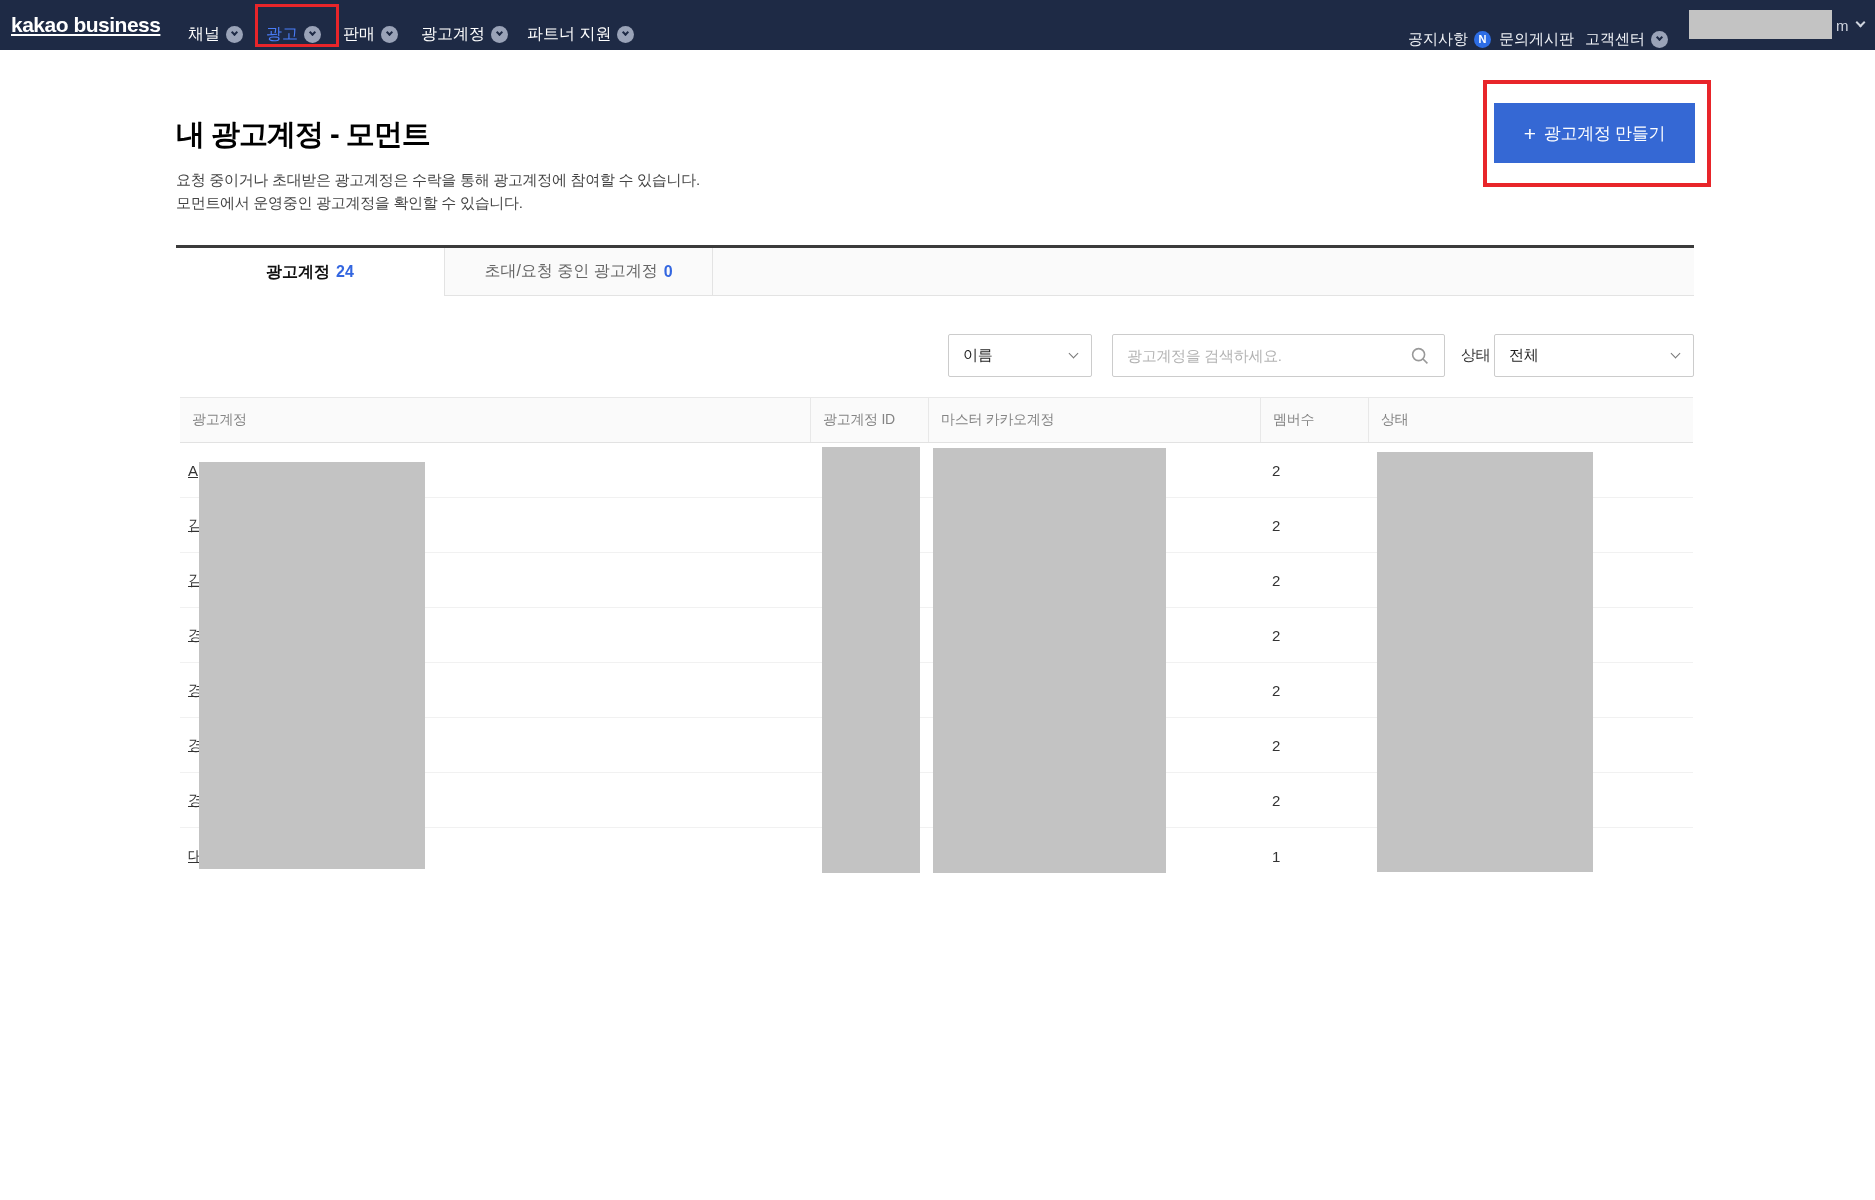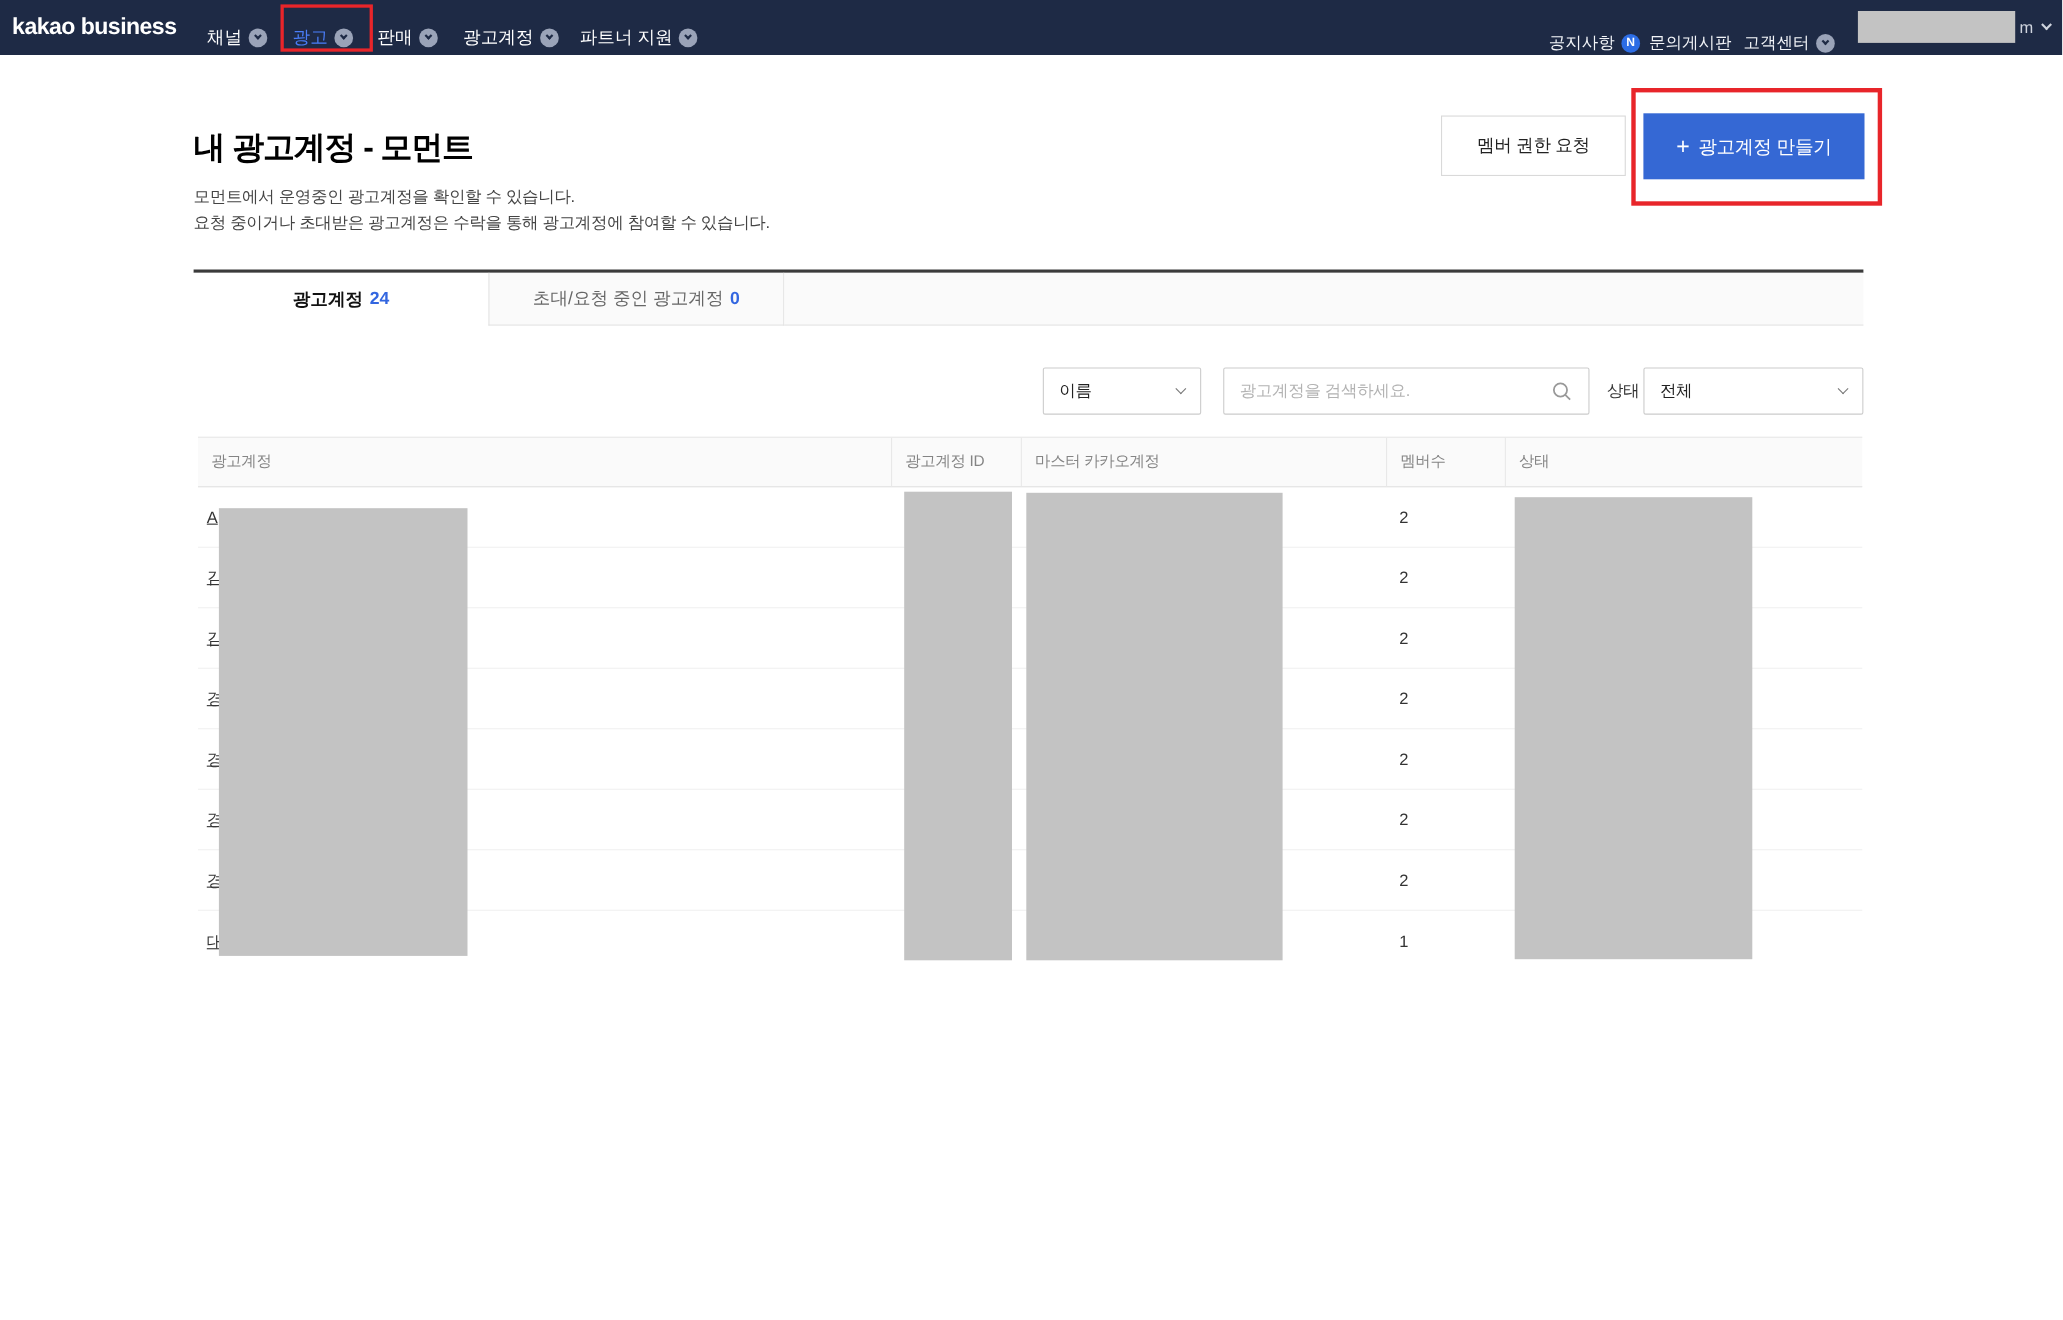--- a/index.html
+++ b/index.html
@@ -2,21 +2,21 @@
 <html><head>
 <meta charset="utf-8">
 <style>
   * { margin:0; padding:0; box-sizing:border-box; }
   html,body { background:#fff; }
   body { font-family:"Liberation Sans","DejaVu Sans",sans-serif; }
   .canvas { position:relative; width:1875px; height:1200px; background:#fff; overflow:hidden; }
 
   
   .topnav { position:absolute; left:0; top:0; width:1875px; height:50px; background:#1e2a45; }
-  .logo { position:absolute; left:11px; top:13px; color:#fff; font-size:21px; font-weight:bold; letter-spacing:-0.5px; cursor:pointer; }
+  .logo { position:absolute; left:11px; top:13px; color:#fff; font-size:21px; font-weight:bold; letter-spacing:-0.5px; cursor:pointer;text-decoration:underline; }
   .nav-item { position:absolute; top:0; height:68px; display:inline-flex; align-items:center; gap:6px;
               color:#fff; font-size:16px; font-weight:500; cursor:pointer; white-space:nowrap; }
   .nav-item.ad { color:#4a7df8; }
   .chev-circle { width:17px; height:17px; border-radius:50%; background:#9aa3b8; display:inline-flex;
                  align-items:center; justify-content:center; flex:0 0 auto; }
   .chev-circle .chev { width:5px; height:5px; border-right:2px solid #1e2a45; border-bottom:2px solid #1e2a45;
                        transform:rotate(45deg); margin-top:-3px; }
   .annot-box { position:absolute; border:3px solid #e8252a; background:transparent; pointer-events:none; z-index:30; }
   #annot-nav { left:255px; top:4px; width:84px; height:43px; }
   #annot-create { left:1483px; top:80px; width:228px; height:107px; border-width:4px; }
@@ -150,25 +150,24 @@
     <span class="nav-redact"></span>
     <span class="acct-suffix">m</span>
     <span class="chev-plain acct-chev"></span>
   </header>
 
   <div class="annot-box" id="annot-nav"></div>
 
   <h1 class="page-title">내 광고계정 - 모먼트</h1>
 
   <div class="page-desc">
+    <div>요청 중이거나 초대받은 광고계정은 수락을 통해 광고계정에 참여할 수 있습니다.</div>
     <div>모먼트에서 운영중인 광고계정을 확인할 수 있습니다.</div>
-    <div>요청 중이거나 초대받은 광고계정은 수락을 통해 광고계정에 참여할 수 있습니다.</div>
-  </div>
-
-  <button class="btn-outline">멤버 권한 요청</button>
+  </div>
+
 
   <button class="btn-primary">
     <span class="plus">+</span>
     <span>광고계정 만들기</span>
   </button>
 
   <div class="annot-box" id="annot-create"></div>
 
   <div class="tabs">
     <div class="tab active">

